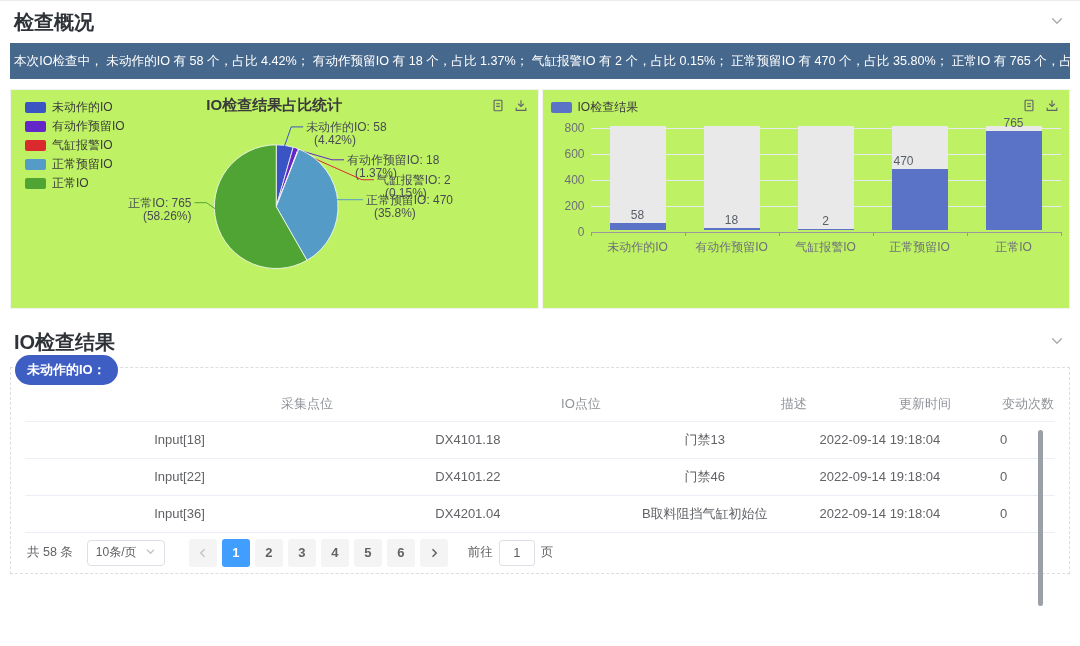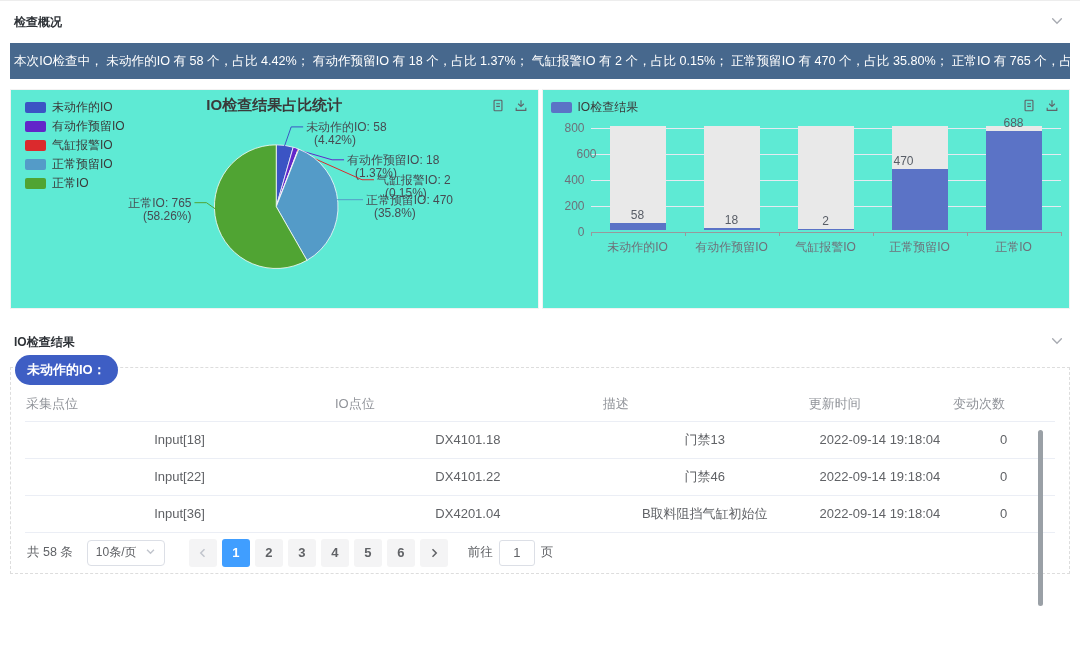--- a/index.html
+++ b/index.html
@@ -6,32 +6,32 @@
   html,body { margin:0; padding:0; }
   body {
     width:1080px; height:646px; background:#fff; overflow:hidden;
     font-family:"Liberation Sans","DejaVu Sans",sans-serif; color:#303133;
   }
   .top-rule { height:1px; background:#ededed; }
   .page { padding:0 10px; }
 
   
   .section-header { display:flex; justify-content:space-between; align-items:center; height:34px; padding:0 4px; margin-top:4px; }
-  .section-header h3 { margin:0; font-size:12px; font-weight:700; color:#2f3338; }
+  .section-header h3 { margin:0; font-size:20px; font-weight:700; color:#2f3338; }
   .chevron-btn { background:none; border:none; padding:2px; cursor:pointer; display:flex; align-items:center; }
 
   
   .summary-banner {
     margin-top:4px; height:36px; line-height:36px; background:#47688d; color:#fff;
     font-size:12.6px; padding:0 4px; white-space:nowrap; overflow:hidden;
   }
 
   
   .charts-row { display:flex; gap:3px; margin-top:10px; height:220px; }
-  .chart-panel { position:relative; flex:1; background:#5eead4; border:1px solid #f2f2f2; overflow:hidden; }
+  .chart-panel { position:relative; flex:1; background:#bef264; border:1px solid #f2f2f2; overflow:hidden; }
   .chart-title { position:absolute; top:6px; left:0; right:0; text-align:center; font-size:15px; font-weight:700; color:#3a3a3a; }
   .chart-tools { position:absolute; top:8px; right:10px; display:flex; gap:9px; color:#5f6368; z-index:3; }
   .chart-tools .tool { background:none; border:none; padding:0; cursor:pointer; color:#5f6368; display:flex; }
   .v-legend { position:absolute; left:14px; top:8px; z-index:2; }
   .h-legend { position:absolute; left:8px; top:8px; z-index:2; }
   .legend-item { display:flex; align-items:center; gap:6px; height:19px; font-size:12px; color:#3a3a3a; cursor:pointer; }
   .swatch { width:21px; height:11px; border-radius:2px; flex:0 0 auto; }
   #pie-svg { position:absolute; inset:0; }
   #bar-area { position:absolute; inset:0; }
   .grid-line { position:absolute; height:1px; background:#e6eaf1; }
@@ -45,21 +45,21 @@
 
   
   .section-header.second { margin-top:16px; }
   .dashed-box { position:relative; margin-top:8px; border:1px dashed #ddd; padding:20px 14px 2px; }
   .tag-btn {
     position:absolute; top:-13px; left:4px; background:#3e5ec4; color:#fff; border:none; cursor:pointer;
     font-size:13px; font-weight:700; padding:6px 12px; border-radius:15px; font-family:inherit;
   }
 
   table.res { width:100%; border-collapse:collapse; table-layout:fixed; }
-  table.res th { height:33px; font-size:13px; font-weight:500; color:#909399; border-bottom:1px solid #ebeef5; text-align:left; }
+  table.res th { height:33px; font-size:13px; font-weight:500; color:#909399; border-bottom:1px solid #ebeef5; text-align:right; }
   table.res td { height:37px; font-size:13px; color:#606266; border-bottom:1px solid #ebeef5; text-align:center; overflow:hidden; white-space:nowrap; }
   table.res tr.hl td { background:#f1f5fa; }
   .scroll-thumb { position:absolute; right:26px; top:62px; width:5px; height:176px; background:#9aa0a6; border-radius:3px; cursor:grab; }
 
   
   .pagination { display:flex; align-items:center; height:36px; margin-top:2px; font-size:12.5px; color:#606266; padding-left:2px; }
   .page-size-select {
     display:flex; align-items:center; justify-content:space-between; gap:6px; margin-left:14px;
     width:78px; height:26px; border:1px solid #dcdfe6; border-radius:4px; background:#fff;
     padding:0 8px; font-size:12px; color:#606266; cursor:pointer; font-family:inherit;
@@ -179,42 +179,42 @@
             </svg>
         </button>
       </div>
       <div id="bar-area">
           <div class="ytick-label" style="left:2px;top:142px">0</div>
           <div class="grid-line" style="left:48px;top:116px;width:470px"></div>
           <div class="ytick-label" style="left:2px;top:116px">200</div>
           <div class="grid-line" style="left:48px;top:90px;width:470px"></div>
           <div class="ytick-label" style="left:2px;top:90px">400</div>
           <div class="grid-line" style="left:48px;top:64px;width:470px"></div>
-          <div class="ytick-label" style="left:14px;top:64px">600</div>
+          <div class="ytick-label" style="left:2px;top:64px">600</div>
           <div class="grid-line" style="left:48px;top:38px;width:470px"></div>
           <div class="ytick-label" style="left:2px;top:38px">800</div>
           <div class="bar-band" style="left:67.0px;bottom:78px;width:56px;height:104px"></div>
           <div class="bar-rect" style="left:67.0px;bottom:78px;width:56px;height:7.5px;background:#5b73c6"></div>
           <div class="bar-value" style="left:55.0px;width:80px;top:117.5px">58</div>
           <div class="cat-label" style="left:48.0px;width:94px;top:149px">未动作的IO</div>
           <div class="bar-band" style="left:161.0px;bottom:78px;width:56px;height:104px"></div>
           <div class="bar-rect" style="left:161.0px;bottom:78px;width:56px;height:2.3px;background:#5b73c6"></div>
           <div class="bar-value" style="left:149.0px;width:80px;top:122.7px">18</div>
           <div class="cat-label" style="left:142.0px;width:94px;top:149px">有动作预留IO</div>
           <div class="bar-band" style="left:255.0px;bottom:78px;width:56px;height:104px"></div>
           <div class="bar-rect" style="left:255.0px;bottom:78px;width:56px;height:1.0px;background:#5b73c6"></div>
           <div class="bar-value" style="left:243.0px;width:80px;top:124.0px">2</div>
           <div class="cat-label" style="left:236.0px;width:94px;top:149px">气缸报警IO</div>
           <div class="bar-band" style="left:349.0px;bottom:78px;width:56px;height:104px"></div>
           <div class="bar-rect" style="left:349.0px;bottom:78px;width:56px;height:61.1px;background:#5b73c6"></div>
           <div class="bar-value" style="left:321px;width:80px;top:63.9px">470</div>
           <div class="cat-label" style="left:330.0px;width:94px;top:149px">正常预留IO</div>
           <div class="bar-band" style="left:443.0px;bottom:78px;width:56px;height:104px"></div>
           <div class="bar-rect" style="left:443.0px;bottom:78px;width:56px;height:99.5px;background:#5b73c6"></div>
-          <div class="bar-value" style="left:431.0px;width:80px;top:25.5px">688</div>
+          <div class="bar-value" style="left:431.0px;width:80px;top:25.5px">765</div>
           <div class="cat-label" style="left:424.0px;width:94px;top:149px">正常IO</div>
           <div class="axis-line" style="left:48px;top:142px;width:470px"></div>
           <div class="xtick" style="left:48.0px;top:142px"></div>
           <div class="xtick" style="left:142.0px;top:142px"></div>
           <div class="xtick" style="left:236.0px;top:142px"></div>
           <div class="xtick" style="left:330.0px;top:142px"></div>
           <div class="xtick" style="left:424.0px;top:142px"></div>
           <div class="xtick" style="left:518.0px;top:142px"></div>
         </div>
     </div>

